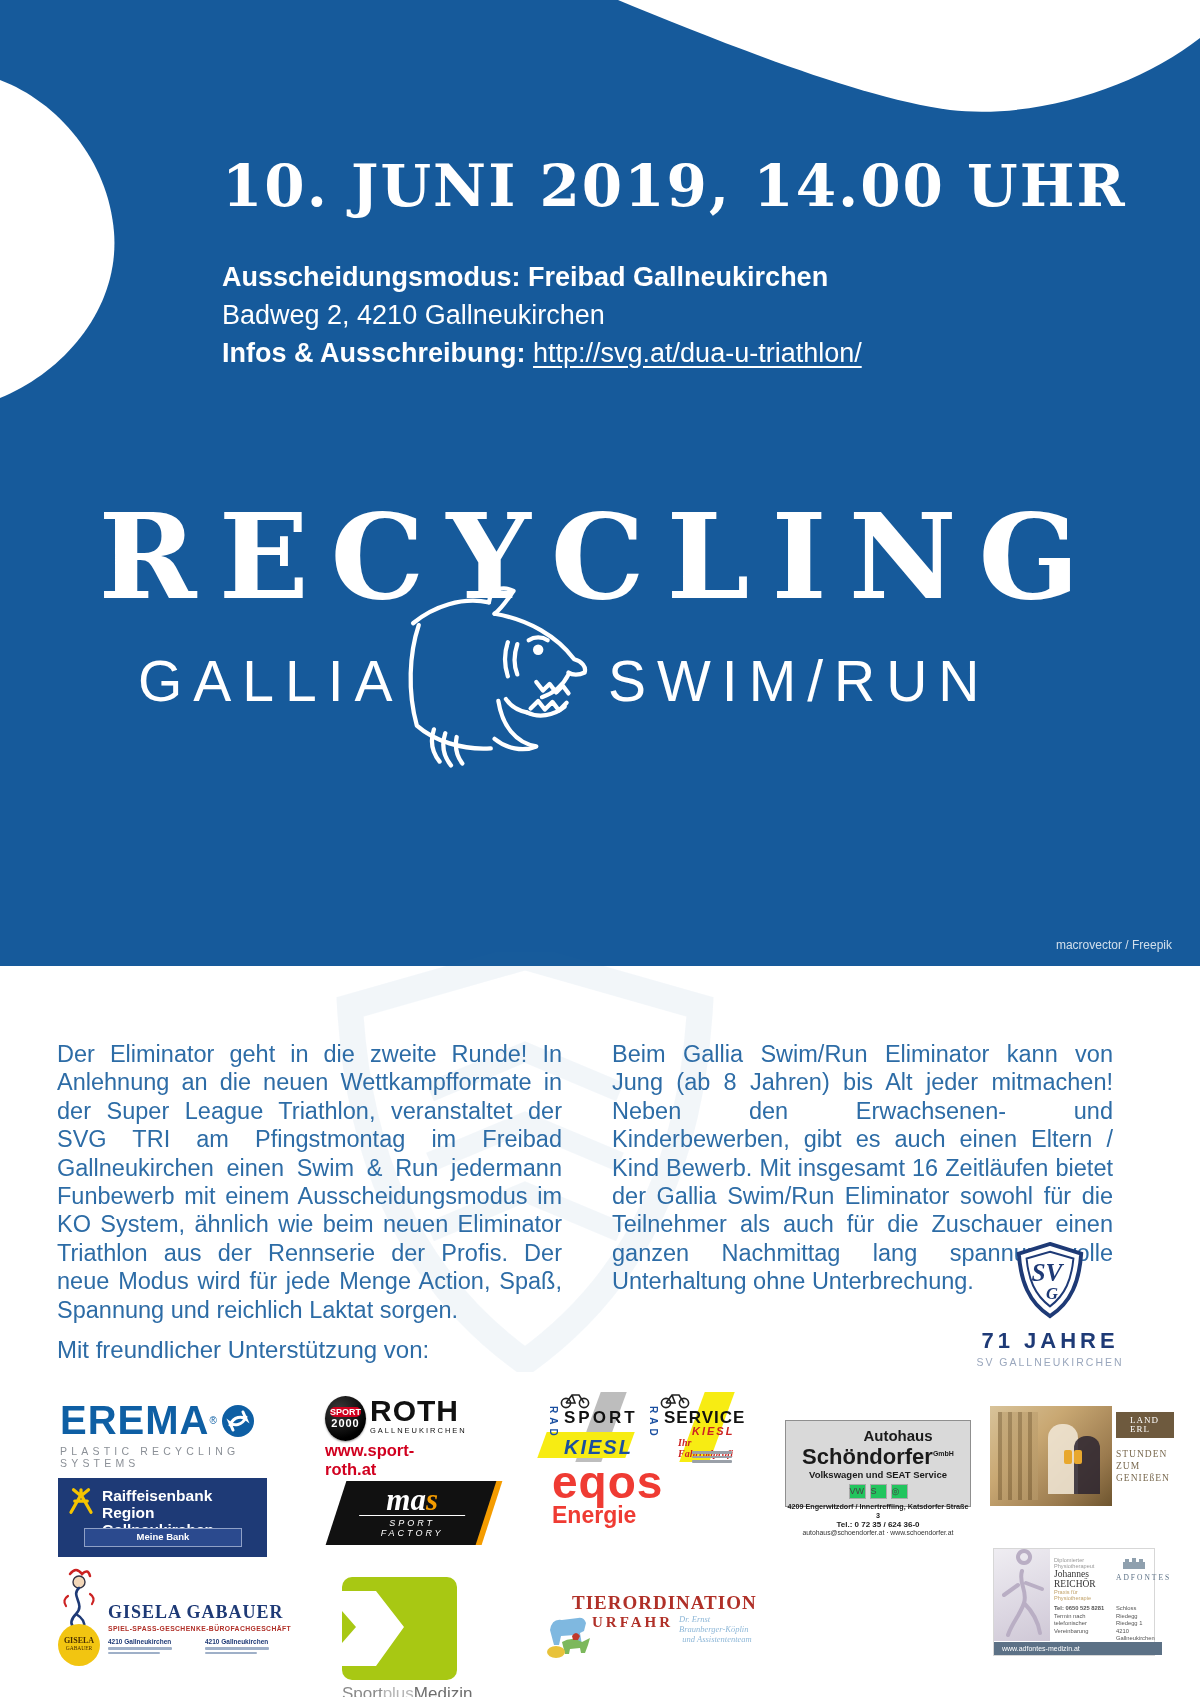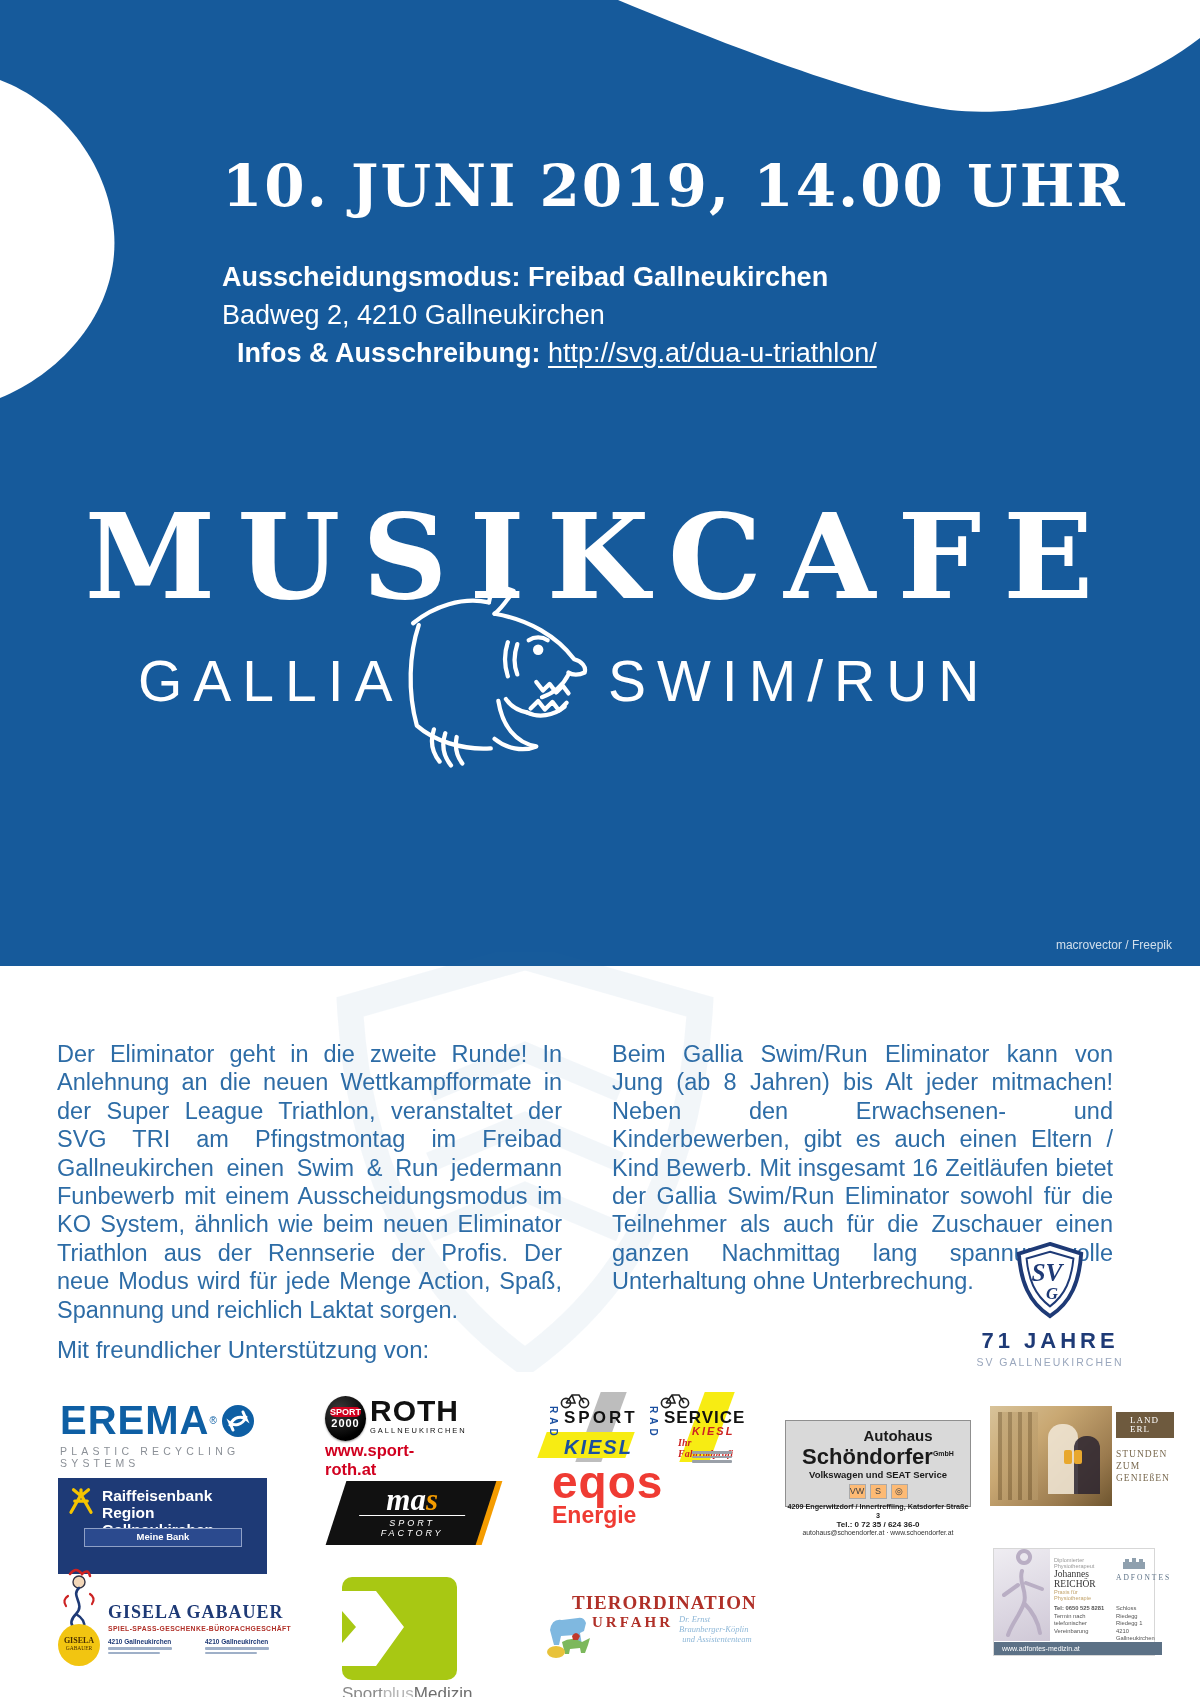--- a/index.html
+++ b/index.html
@@ -39,22 +39,22 @@
   .kh{color:#111;font-weight:700;font-size:17px;letter-spacing:3px;}
   .kiesl-red{color:#C22;font-family:"Liberation Serif",serif;font-style:italic;font-weight:700;font-size:10px;}
   .kiesl-big{color:#1A4FA0;font-weight:700;font-style:italic;font-size:20px;letter-spacing:2px;}
   .kiesl-sm{color:#C22;font-weight:700;font-style:italic;font-size:11px;letter-spacing:2px;}
   .microbar{background:#9aa0a8;height:2.5px;border-radius:1px;margin-top:2px;}
   .schoen{border:1px solid #8f8f8f;background:#d9d9d9;text-align:center;color:#1a1a1a;}
   .schoen .l1{font-weight:700;font-size:15px;margin-top:6px;padding-left:40px;}
   .schoen .l2{font-weight:700;font-size:22px;line-height:20px;}
   .schoen .gmbh{font-size:7px;vertical-align:super;}
   .schoen .l3{font-weight:700;font-size:9.5px;margin-top:2px;}
-  .badge-sq{display:inline-block;width:15px;height:13px;background:#fdba74;border:1px solid #aaa;
-            font-size:9px;line-height:13px;text-align:center;color:#444;margin:3px 2px 0 2px;}
+  .badge-sq{display:inline-block;width:15px;height:13px;background:#22c55e;border:1px solid #aaa;
+            font-size:9px;line-height:13px;text-align:left;color:#444;margin:3px 2px 0 2px;}
   .schoen .addr{font-size:7.2px;font-weight:700;margin-top:3px;}
   .schoen .tel{font-size:8px;font-weight:700;}
   .schoen .mail{font-size:6.8px;color:#333;}
   .landerl-photo{background:linear-gradient(135deg,#d8c39a 0%,#c9a873 35%,#9a7a4e 75%,#6e552f 100%);}
   .landerl-box{background:#6E5A3E;color:#fff;font-family:"Liberation Serif",serif;
                font-size:9px;line-height:9px;padding:4px 14px;letter-spacing:1px;}
   .landerl-tag{color:#7A6A50;font-family:"Liberation Serif",serif;font-size:9.5px;line-height:12px;letter-spacing:1px;}
   .raiba{background:#1E3A76;color:#fff;}
   .raiba-name{font-weight:700;font-size:15.5px;line-height:17px;}
   .raiba-inner{border:1px solid #8FA0C6;background:#2B4A8E;color:#fff;font-size:9.5px;font-weight:700;
@@ -103,26 +103,26 @@
       <path d="M0,0 C58,22 108,80 114,152 C120,228 64,292 0,318 Z" fill="#ffffff"></path>
     </svg>
 
     <div class="abs stencil hero-date">10. JUNI 2019, 14.00 UHR</div>
 
     <div class="abs hero-line" style="top:262px;">
       <span class="b">Ausscheidungsmodus:</span>
       <span class="b">Freibad Gallneukirchen</span>
     </div>
     <div class="abs hero-line" style="top:300px;">Badweg 2, 4210 Gallneukirchen</div>
-    <div class="abs hero-line" style="top:338px;margin-left:15px;">
+    <div class="abs hero-line" style="top:338px;">
       <span class="b">Infos &amp; Ausschreibung:</span>
       <a class="link">http://svg.at/dua-u-triathlon/</a>
     </div>
 
-    <div class="abs stencil title">MUSIKCAFE</div>
+    <div class="abs stencil title">RECYCLING</div>
 
     <div class="abs subword" style="left:138px;">GALLIA</div>
     <div class="abs subword" style="left:608px;">SWIM/RUN</div>
 
     <svg class="abs" style="left:396px;top:578px;width:218px;height:208px;" viewBox="0 0 230 200" fill="none" stroke="#ffffff" stroke-width="4.5" stroke-linecap="round" stroke-linejoin="round">
       <path d="M18,38 C40,20 70,10 98,16"></path>
       <path d="M98,16 C100,2 112,-2 124,4 C118,12 112,22 104,28"></path>
       <path d="M104,28 C140,34 170,52 188,76 C196,78 201,84 199,90 C193,93 186,93 182,90"></path>
       <path d="M182,92 C176,104 166,112 154,116"></path>
       <path d="M148,100 l7,9 7,-7 7,9 7,-7 6,8"></path>
@@ -246,21 +246,21 @@
       <div>LAND</div>
       <div>ERL</div>
     </div>
     <div class="abs landerl-tag" style="left:126px;top:42px;">
       <div>STUNDEN</div>
       <div>ZUM</div>
       <div>GENIEßEN</div>
     </div>
   </div>
 
-  <div class="abs raiba" style="left:58px;top:1478px;width:209px;height:96px;">
+  <div class="abs raiba" style="left:58px;top:1478px;width:209px;height:79px;">
     <svg class="abs" style="left:8px;top:8px;width:30px;height:30px;" viewBox="0 0 24 24" fill="none" stroke="#F5C400" stroke-width="2.6" stroke-linecap="round">
       <path d="M4,21 L12,7 L20,21 M12,7 L12,3 M7,12 L17,12 M6,3 L12,8 L18,3"></path>
     </svg>
     <div class="abs raiba-name" style="left:44px;top:9px;">
       <div>Raiffeisenbank</div>
       <div>Region Gallneukirchen</div>
     </div>
     <div class="abs raiba-inner" style="left:26px;top:50px;width:156px;height:17px;">Meine Bank</div>
   </div>
 

